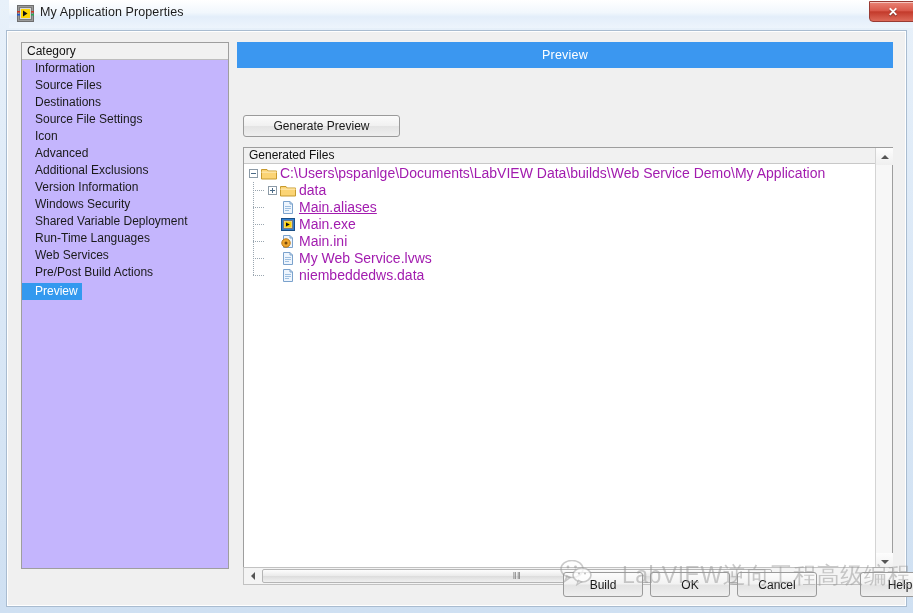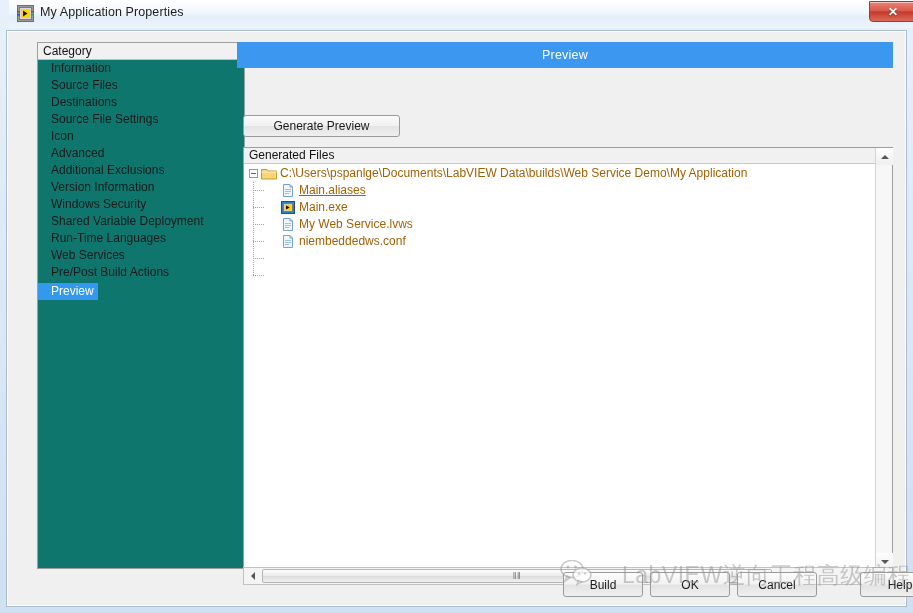--- a/index.html
+++ b/index.html
@@ -48,23 +48,23 @@
   #client {
     position: absolute; left: 6px; top: 30px;
     width: 901px; height: 577px;
     background: #f0f0f0;
     border: 1px solid #a9bcd0;
     box-shadow: inset 0 0 0 1px #ffffff;
   }
 
   
   #category-panel {
-    position: absolute; left: 30px; top: 11px;
+    position: absolute; left: 14px; top: 11px;
     width: 208px; height: 527px;
-    background: #0f766e;
+    background: #c4b5fd;
     border: 1px solid #9e9e9e;
   }
   #category-header {
     height: 17px; border-bottom: 1px solid #bdbdbd;
     background: #f1f1f1;
     font-size: 12px; color: #111; padding: 1px 0 0 5px;
     line-height: 15px;
   }
   .cat-item {
     height: 17px; line-height: 16px;
@@ -107,21 +107,21 @@
     position: absolute; left: 0; top: 0; width: 632px; height: 16px;
     background: #f1f1f1; border-bottom: 1px solid #c8c8c8;
     font-size: 12px; color: #111; padding-left: 5px; line-height: 15px;
   }
   #tree {
     position: absolute; left: 0; top: 17px; width: 631px; height: 390px;
     overflow: hidden;
   }
   .tree-row {
     height: 17px; line-height: 17px;
-    font-size: 12px; color: #a16207;
+    font-size: 14px; color: #a21caf;
     white-space: nowrap; position: relative;
     cursor: default;
     padding-left: 15px;
   }
   .tree-row .lbl { position: absolute; top: 0; }
 
   .expander {
     position: absolute; top: 4px;
     width: 9px; height: 9px;
     border: 1px solid #8c9aa6; background: #ffffff;
@@ -293,51 +293,68 @@
       <div id="tree">
           <div class="tree-row">
             <span class="expander" style="left: 5px;"></span>
             <span class="ico" style="left: 17px;"><svg width="16" height="15" viewBox="0 0 16 15">
                 <path d="M0.5 3.5 L6 3.5 L7.2 5 L15.5 5 L15.5 13 L0.5 13 Z" fill="#fbd475" stroke="#c79a2e" stroke-width="1"></path>
                 <path d="M0.5 5.5 L15.5 5.5 L15.5 7 L0.5 7 Z" fill="#fde3a2" stroke="none"></path>
               </svg></span>
             <span class="lbl" style="left: 36px;">C:\Users\pspanlge\Documents\LabVIEW Data\builds\Web Service Demo\My Application</span>
           </div>
           <div class="tree-row">
+            <span class="expander plus" style="left: 24px;"></span>
+            <span class="ico" style="left: 36px;"><svg width="16" height="15" viewBox="0 0 16 15">
+                <path d="M0.5 3.5 L6 3.5 L7.2 5 L15.5 5 L15.5 13 L0.5 13 Z" fill="#fbd475" stroke="#c79a2e" stroke-width="1"></path>
+                <path d="M0.5 5.5 L15.5 5.5 L15.5 7 L0.5 7 Z" fill="#fde3a2" stroke="none"></path>
+              </svg></span>
+            <span class="lbl" style="left: 55px;">data</span>
+          </div>
+          <div class="tree-row">
             <span class="ico" style="left: 36px;"><svg width="16" height="15" viewBox="0 0 16 15">
                 <path d="M3.5 1.5 L10 1.5 L12.5 4 L12.5 13.5 L3.5 13.5 Z" fill="#eef5fd" stroke="#7ba2cc" stroke-width="1"></path>
                 <path d="M10 1.5 L10 4 L12.5 4" fill="none" stroke="#7ba2cc" stroke-width="1"></path>
                 <path d="M5 6.5 H11 M5 8.5 H11 M5 10.5 H9" stroke="#9dbfe0" stroke-width="1"></path>
               </svg></span>
             <span class="lbl" style="left: 55px; text-decoration: underline;">Main.aliases</span>
           </div>
           <div class="tree-row">
             <span class="ico" style="left: 36px;"><svg width="16" height="15" viewBox="0 0 16 15">
                 <rect x="1.5" y="1.5" width="13" height="12" fill="#2f7fd0" stroke="#1b4f86" stroke-width="1"></rect>
                 <rect x="3.5" y="3.5" width="9" height="8" fill="#d9d9d9" stroke="#7a7a7a" stroke-width="1"></rect>
                 <rect x="4.5" y="4.5" width="7" height="6" fill="#ffd400"></rect>
                 <path d="M6 5.5 L9.8 7.5 L6 9.5 Z" fill="#111"></path>
               </svg></span>
             <span class="lbl" style="left: 55px;">Main.exe</span>
           </div>
           <div class="tree-row">
             <span class="ico" style="left: 36px;"><svg width="16" height="15" viewBox="0 0 16 15">
                 <path d="M3.5 1.5 L10 1.5 L12.5 4 L12.5 13.5 L3.5 13.5 Z" fill="#eef5fd" stroke="#7ba2cc" stroke-width="1"></path>
                 <path d="M10 1.5 L10 4 L12.5 4" fill="none" stroke="#7ba2cc" stroke-width="1"></path>
-                <path d="M5 6.5 H11 M5 8.5 H11 M5 10.5 H9" stroke="#9dbfe0" stroke-width="1"></path>
-              </svg></span>
-            <span class="lbl" style="left: 55px;">My Web Service.lvws</span>
+                <circle cx="6" cy="9" r="4.2" fill="#f0a82e" stroke="#b97410" stroke-width="1"></circle>
+                <circle cx="6" cy="9" r="1.5" fill="#7a4a08"></circle>
+              </svg></span>
+            <span class="lbl" style="left: 55px;">Main.ini</span>
           </div>
           <div class="tree-row">
             <span class="ico" style="left: 36px;"><svg width="16" height="15" viewBox="0 0 16 15">
                 <path d="M3.5 1.5 L10 1.5 L12.5 4 L12.5 13.5 L3.5 13.5 Z" fill="#eef5fd" stroke="#7ba2cc" stroke-width="1"></path>
                 <path d="M10 1.5 L10 4 L12.5 4" fill="none" stroke="#7ba2cc" stroke-width="1"></path>
                 <path d="M5 6.5 H11 M5 8.5 H11 M5 10.5 H9" stroke="#9dbfe0" stroke-width="1"></path>
               </svg></span>
-            <span class="lbl" style="left: 55px;">niembeddedws.conf</span>
+            <span class="lbl" style="left: 55px;">My Web Service.lvws</span>
+          </div>
+          <div class="tree-row">
+            <span class="ico" style="left: 36px;"><svg width="16" height="15" viewBox="0 0 16 15">
+                <path d="M3.5 1.5 L10 1.5 L12.5 4 L12.5 13.5 L3.5 13.5 Z" fill="#eef5fd" stroke="#7ba2cc" stroke-width="1"></path>
+                <path d="M10 1.5 L10 4 L12.5 4" fill="none" stroke="#7ba2cc" stroke-width="1"></path>
+                <path d="M5 6.5 H11 M5 8.5 H11 M5 10.5 H9" stroke="#9dbfe0" stroke-width="1"></path>
+              </svg></span>
+            <span class="lbl" style="left: 55px;">niembeddedws.data</span>
           </div>
           <div class="guide-v" style="left: 9px; top: 17px; height: 94px;"></div>
           <div class="guide-h" style="left: 9px; width: 12px; top: 25px;"></div>
           <div class="guide-h" style="left: 9px; width: 12px; top: 42px;"></div>
           <div class="guide-h" style="left: 9px; width: 12px; top: 59px;"></div>
           <div class="guide-h" style="left: 9px; width: 12px; top: 76px;"></div>
           <div class="guide-h" style="left: 9px; width: 12px; top: 93px;"></div>
           <div class="guide-h" style="left: 9px; width: 12px; top: 110px;"></div>
         </div>
 

